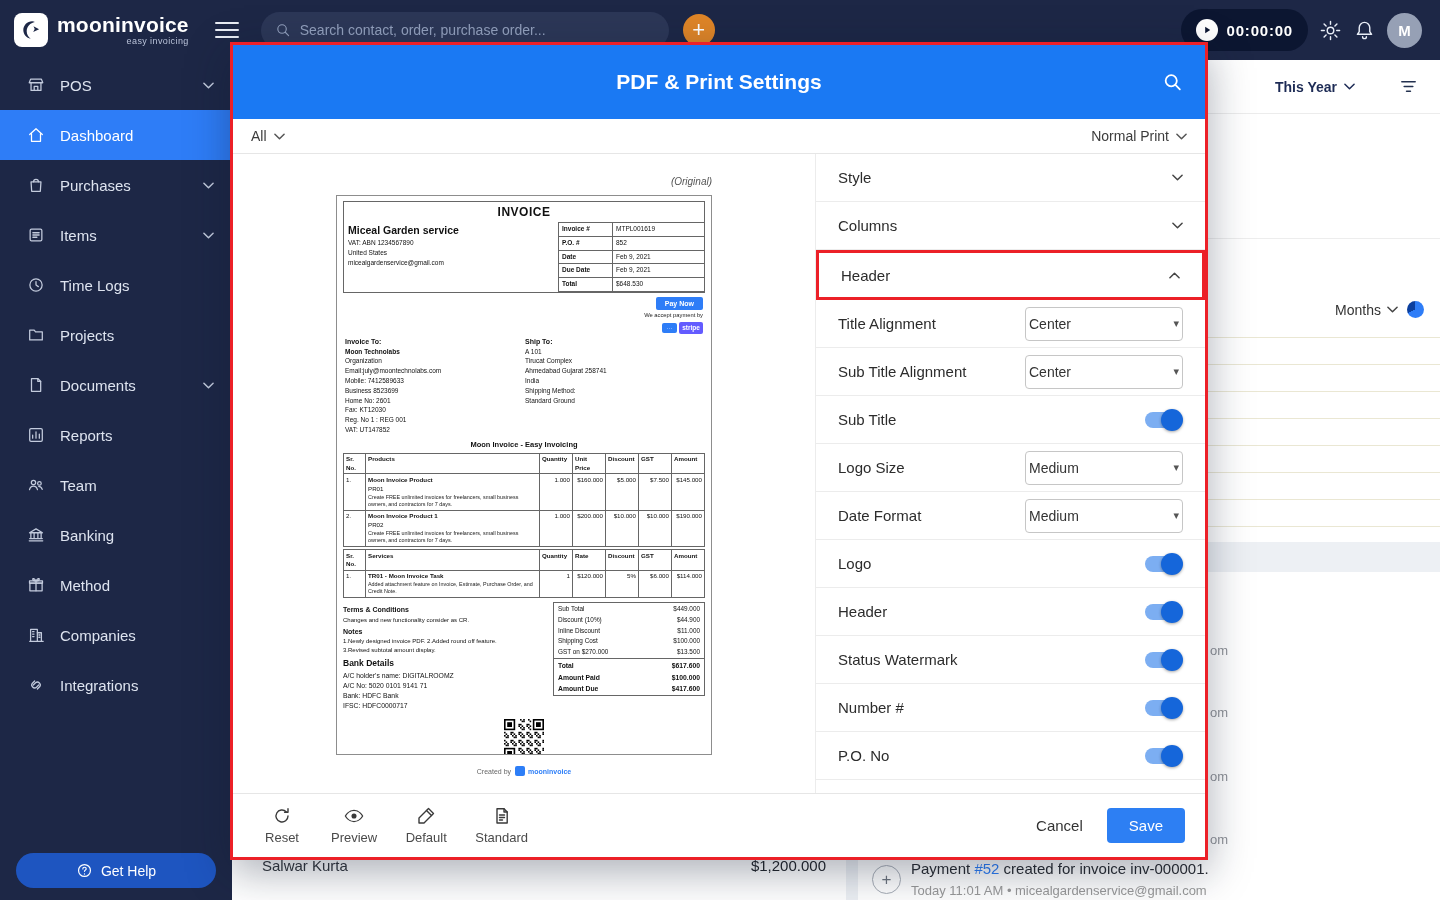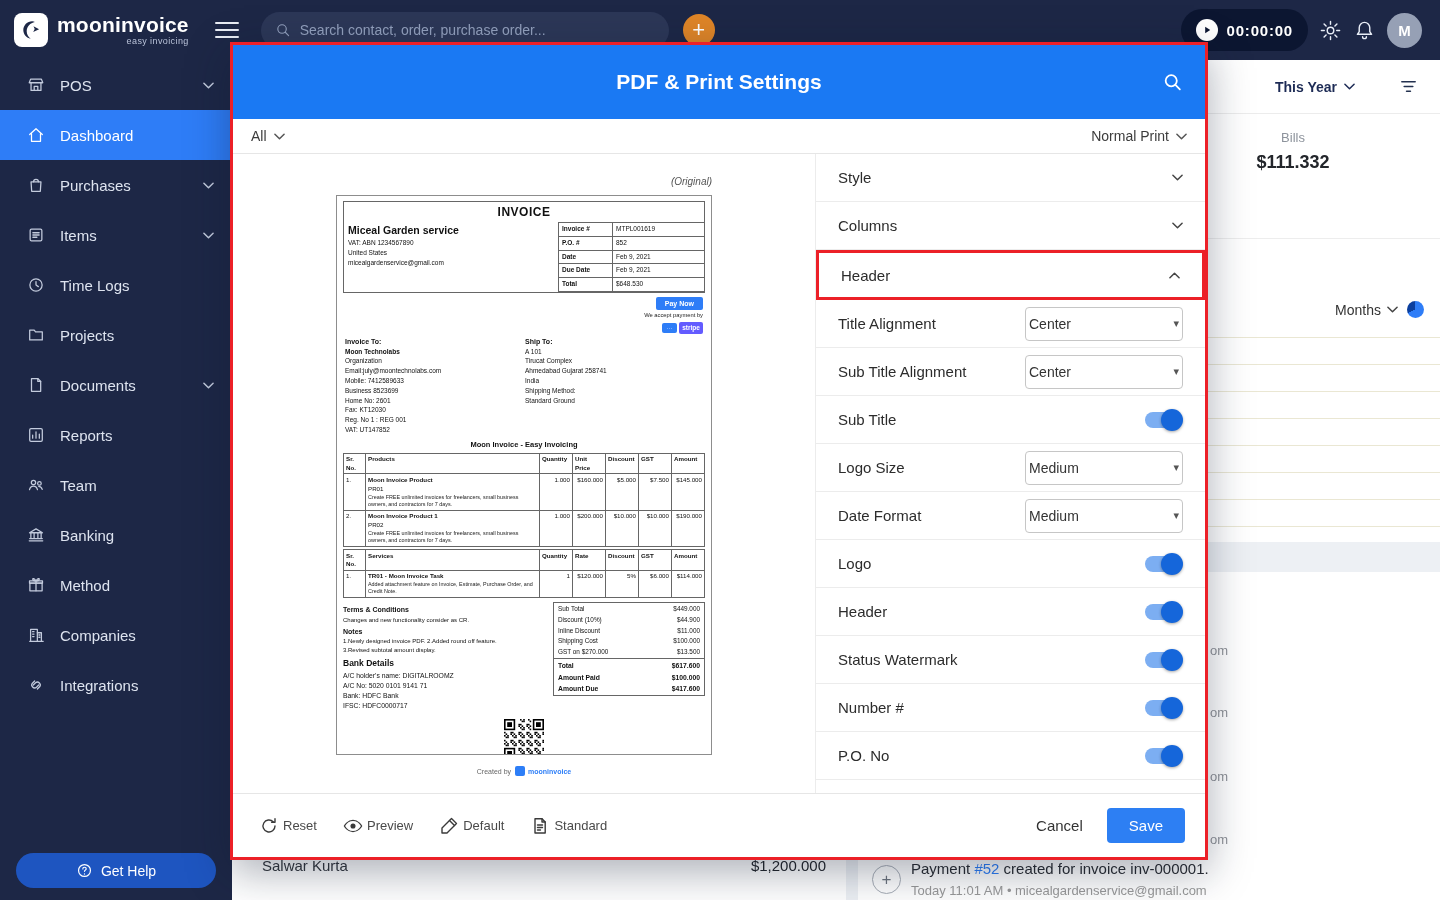--- a/index.html
+++ b/index.html
@@ -100,21 +100,21 @@
 .hl-red .set-row{border-bottom:none;height:44px}
 .select{width:158px;height:34px;border:1px solid #c6c6c6;border-radius:4px;display:flex;align-items:center;justify-content:space-between;padding:0 3px;font-size:14px;color:#333;cursor:pointer;background:#fff}
 .sel-caret{font-size:11px;color:#555}
 .switch{position:relative;width:36px;height:16px;border-radius:8px;background:#7caef2;display:inline-block;cursor:pointer;flex:none;margin-right:2px}
 .switch .knob{position:absolute;top:-3px;width:22px;height:22px;border-radius:50%;background:#1566da;box-shadow:0 1px 3px rgba(0,0,0,.35)}
 .switch.on .knob{right:-2px}
 
 
 .modal-footer{height:64px;flex:none;border-top:1px solid #e6e6e6;display:flex;align-items:center;padding:0 20px 0 26px}
 .tools{display:flex;gap:26px}
-.tool{display:flex;flex-direction:row;align-items:center;gap:4px;cursor:pointer;min-width:46px}
+.tool{display:flex;flex-direction:column;align-items:center;gap:4px;cursor:pointer;min-width:46px}
 .tool .icn{width:20px;height:20px;color:#3a3a3a}
 .tool-label{font-size:13px;color:#4a4a4a}
 .f-spacer{flex:1}
 .cancel-btn{background:none;border:none;font-size:15px;color:#333;cursor:pointer;margin-right:24px}
 .save-btn{background:#2d7ff3;border:none;color:#fff;font-size:15px;padding:9px 22px;border-radius:4px;cursor:pointer}
 
 
 .orig-note{width:376px;text-align:right;font-size:10px;font-style:italic;color:#555;margin-bottom:8px}
 .page{width:376px;height:560px;background:#fff;border:1px solid #8d8d8d;padding:5px 6px;font-size:6.5px;line-height:1.35;color:#111;overflow:hidden}
 .inv-head{border:1px solid #666}
@@ -382,24 +382,20 @@
         <span>This Year</span>
         <span class="icn chev">
             <svg viewBox="0 0 12 7">
               <path d="M1 1l5 5 5-5"></path>
             </svg>
           </span>
       </div>
       <button class="filter-btn"><svg viewBox="0 0 20 20">
             <path d="M3 5h14M5.5 10h9M8 15h4"></path>
           </svg></button>
-    </div>
-    <div class="stat">
-      <div class="stat-label">Bills</div>
-      <div class="stat-value">$111.332</div>
     </div>
     <div class="rt-divider"></div>
     <div class="months-row">
       <div class="months">
         <span>Months</span>
         <span class="icn chev">
             <svg viewBox="0 0 12 7">
               <path d="M1 1l5 5 5-5"></path>
             </svg>
           </span>

